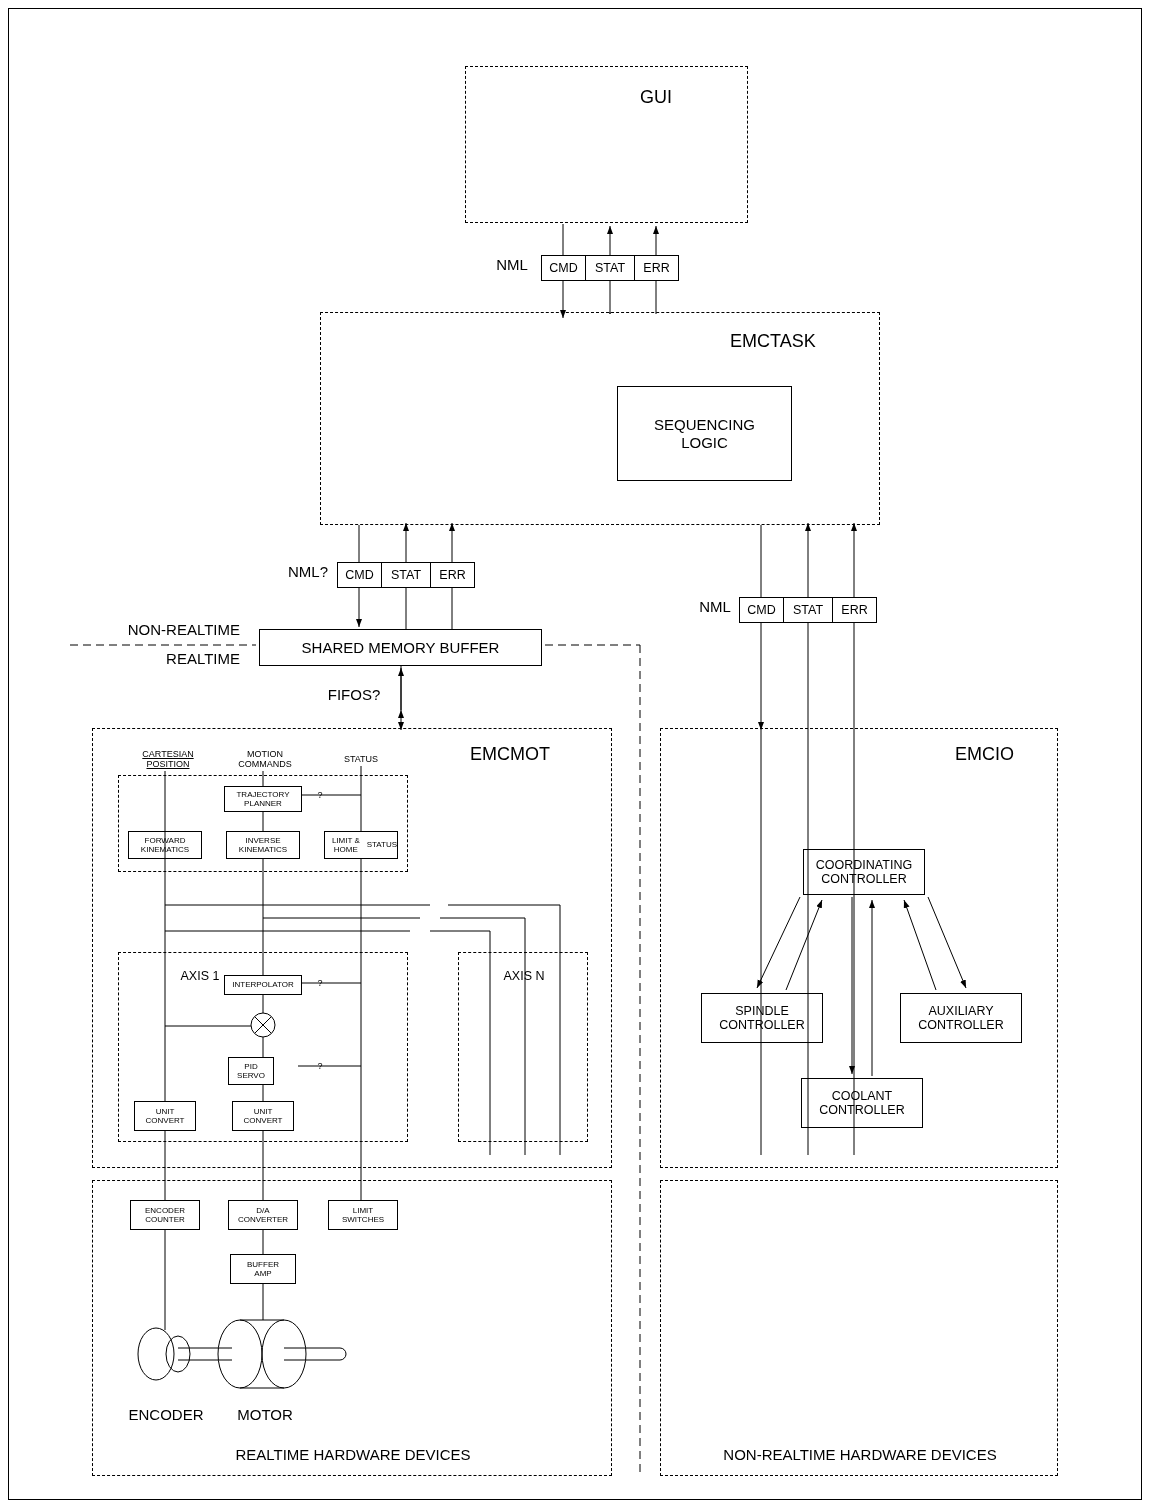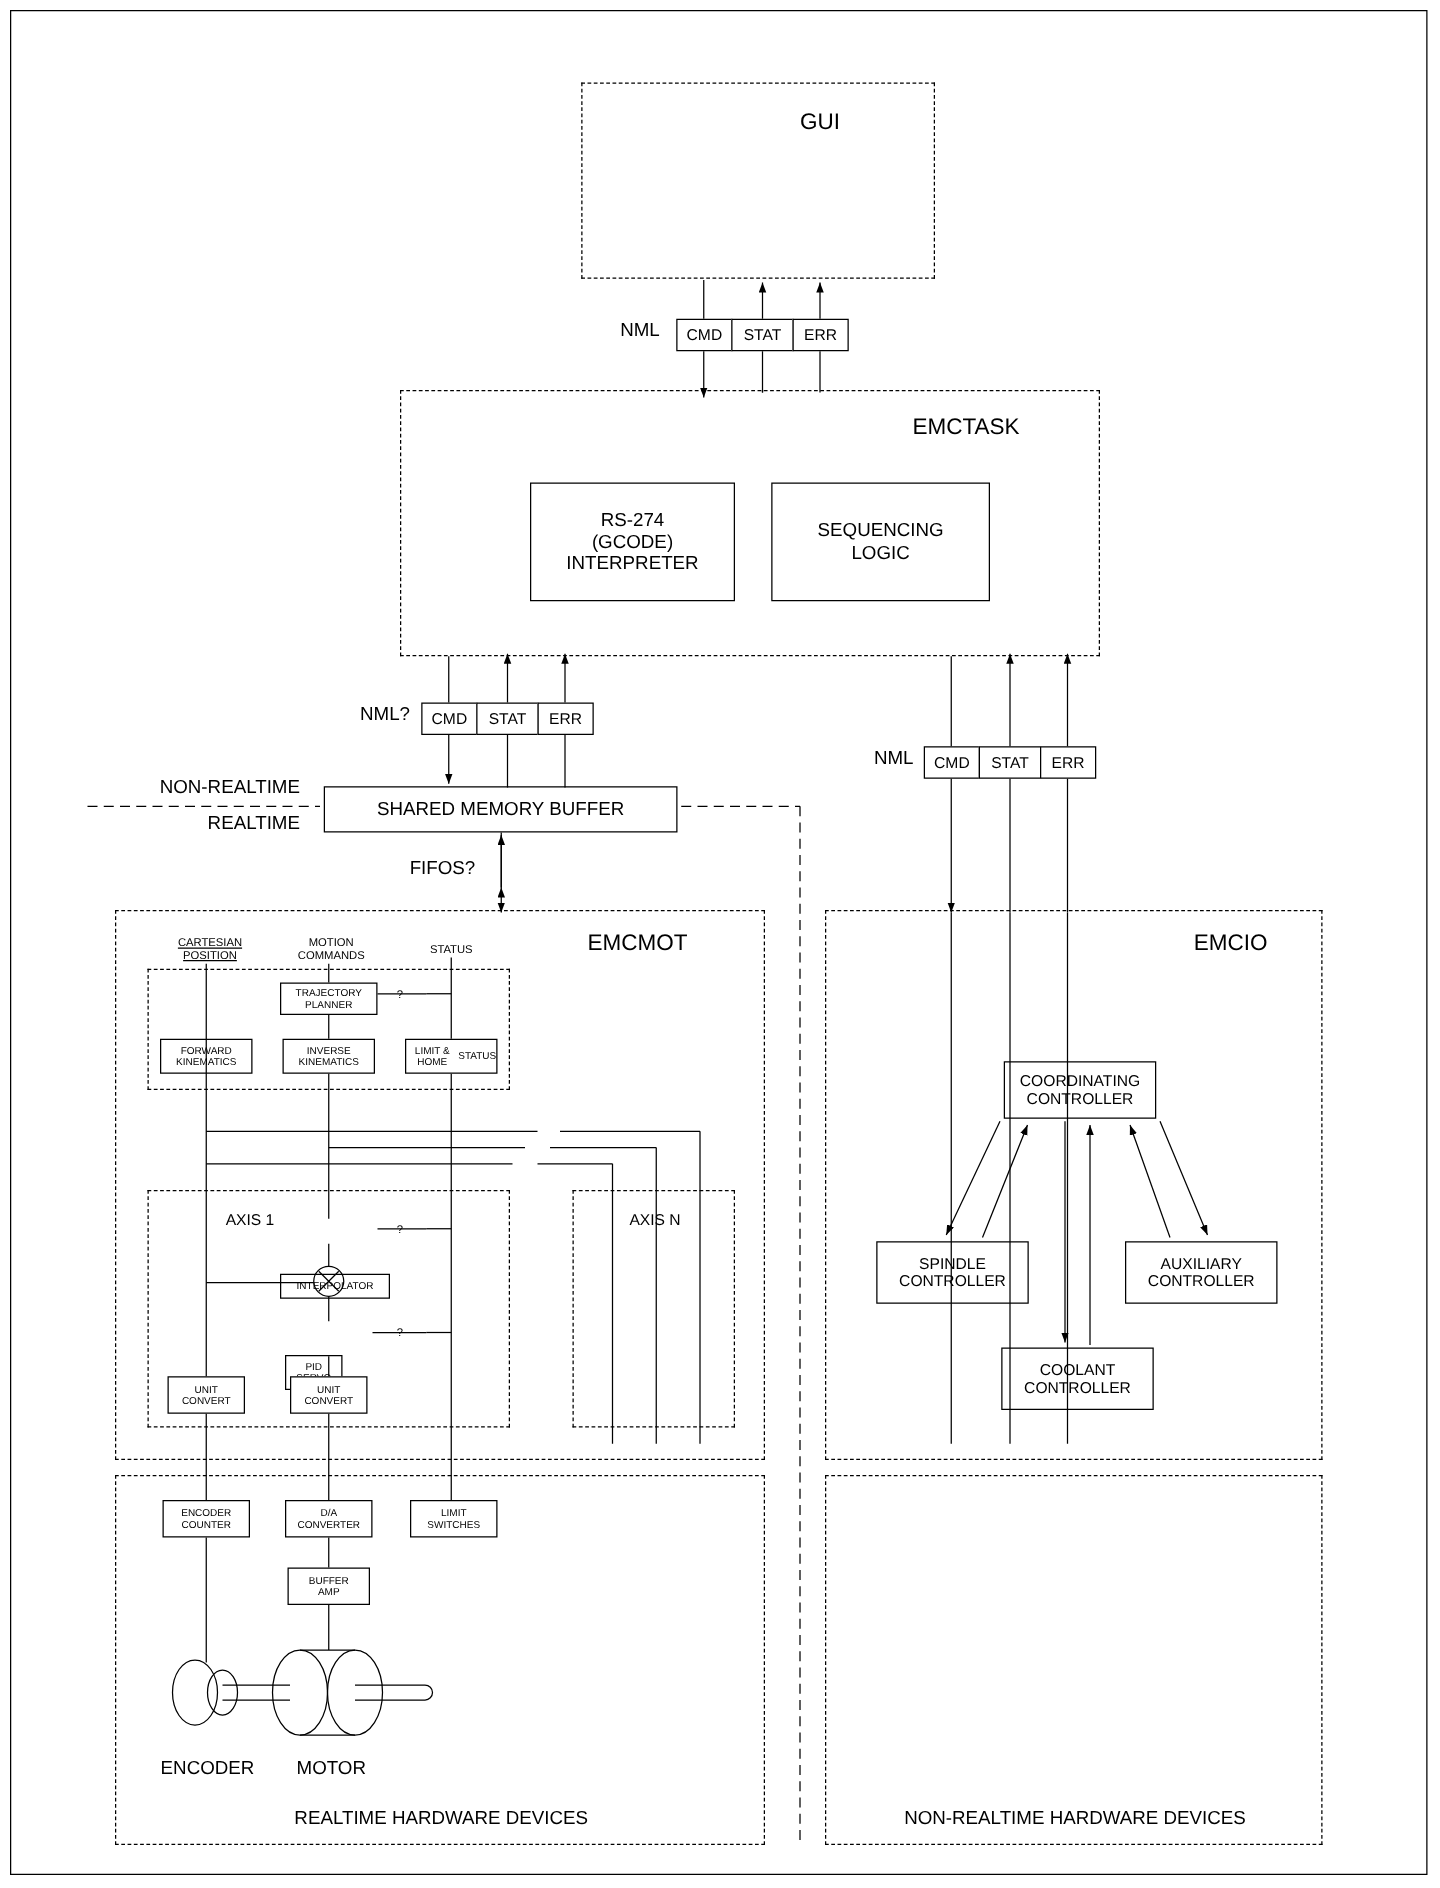--- a/index.html
+++ b/index.html
@@ -27,25 +27,20 @@
   <div class="lbl big" style="left:640px;top:82px;width:160px;height:30px;justify-content:flex-start;">GUI</div>
 
   <div class="lbl nml" style="left:487px;top:255px;width:50px;height:20px;">NML</div>
   <div class="box sm" style="left:541px;top:255px;width:45px;height:26px;">CMD</div>
   <div class="box sm" style="left:585px;top:255px;width:50px;height:26px;">STAT</div>
   <div class="box sm" style="left:634px;top:255px;width:45px;height:26px;">ERR</div>
 
   <div class="dash" style="left:320px;top:312px;width:560px;height:213px;"></div>
   <div class="lbl big" style="left:730px;top:326px;width:180px;height:30px;justify-content:flex-start;">EMCTASK</div>
 
-  <div class="box med" style="left:424px;top:386px;width:164px;height:95px;flex-direction:column;">
-    <span>RS-274</span>
-    <span>(GCODE)</span>
-    <span>INTERPRETER</span>
-  </div>
   <div class="box med" style="left:617px;top:386px;width:175px;height:95px;flex-direction:column;">
     <span>SEQUENCING</span>
     <span>LOGIC</span>
   </div>
 
   <div class="lbl nml" style="left:278px;top:562px;width:60px;height:20px;">NML?</div>
   <div class="box sm" style="left:337px;top:562px;width:45px;height:26px;">CMD</div>
   <div class="box sm" style="left:381px;top:562px;width:50px;height:26px;">STAT</div>
   <div class="box sm" style="left:430px;top:562px;width:45px;height:26px;">ERR</div>
 
@@ -92,24 +87,24 @@
   <div class="box xxs" style="left:324px;top:831px;width:74px;height:28px;">
     <span>LIMIT &amp; HOME</span>
     <span>STATUS</span>
   </div>
 
   <div class="dash" style="left:118px;top:952px;width:290px;height:190px;"></div>
   <div class="lbl sm" style="left:172px;top:968px;width:56px;height:16px;">AXIS 1</div>
   <div class="dash" style="left:458px;top:952px;width:130px;height:190px;"></div>
   <div class="lbl sm" style="left:496px;top:968px;width:56px;height:16px;">AXIS N</div>
 
-  <div class="box xxs" style="left:224px;top:975px;width:88px;height:20px;margin-top:44px;">INTERPOLATOR</div>
+  <div class="box xxs" style="left:224px;top:975px;width:78px;height:20px;">INTERPOLATOR</div>
   <div class="lbl xs" style="left:314px;top:977px;width:12px;height:12px;">?</div>
 
-  <div class="box xxs" style="left:228px;top:1057px;width:46px;height:28px;flex-direction:column;margin-top:27px;">
+  <div class="box xxs" style="left:228px;top:1057px;width:46px;height:28px;flex-direction:column;">
     <span>PID</span>
     <span>SERVO</span>
   </div>
   <div class="lbl xs" style="left:314px;top:1060px;width:12px;height:12px;">?</div>
 
   <div class="box xxs" style="left:134px;top:1101px;width:62px;height:30px;flex-direction:column;">
     <span>UNIT</span>
     <span>CONVERT</span>
   </div>
   <div class="box xxs" style="left:232px;top:1101px;width:62px;height:30px;flex-direction:column;">

